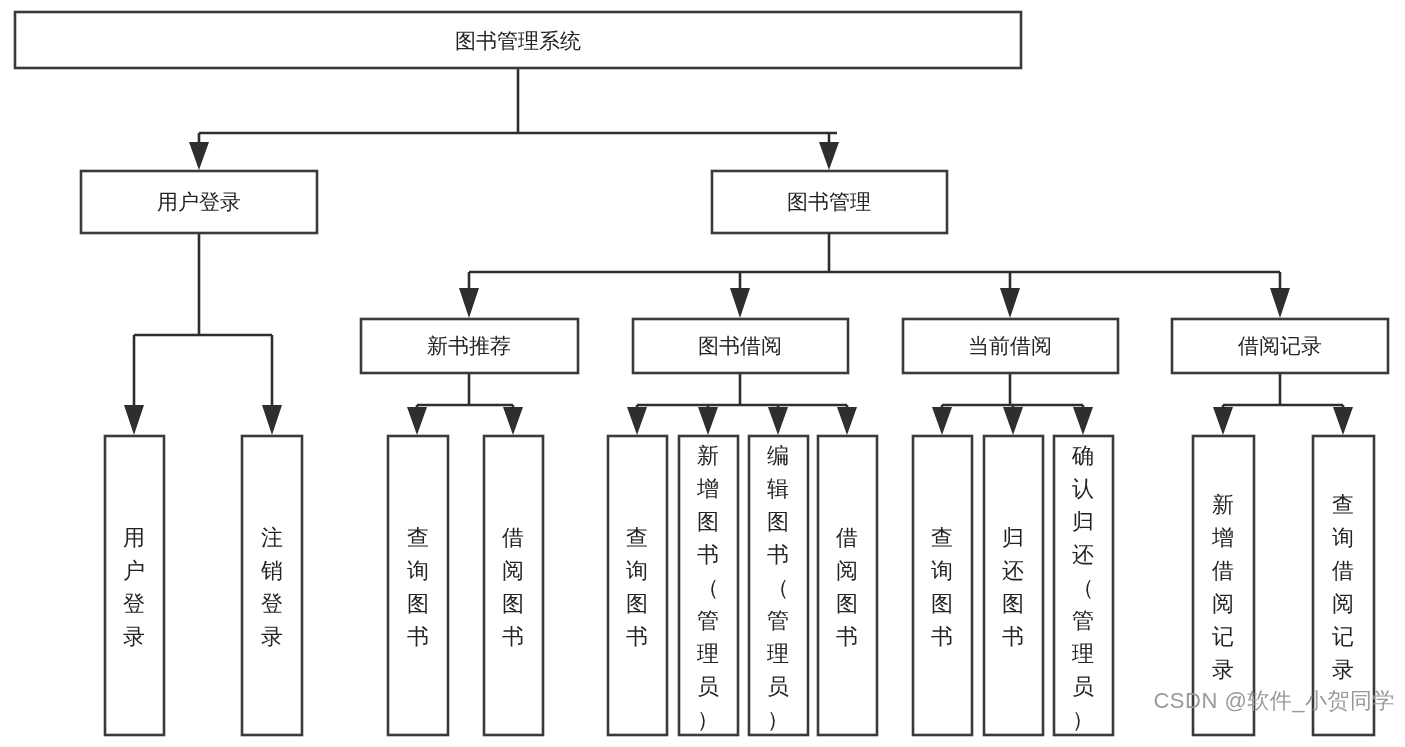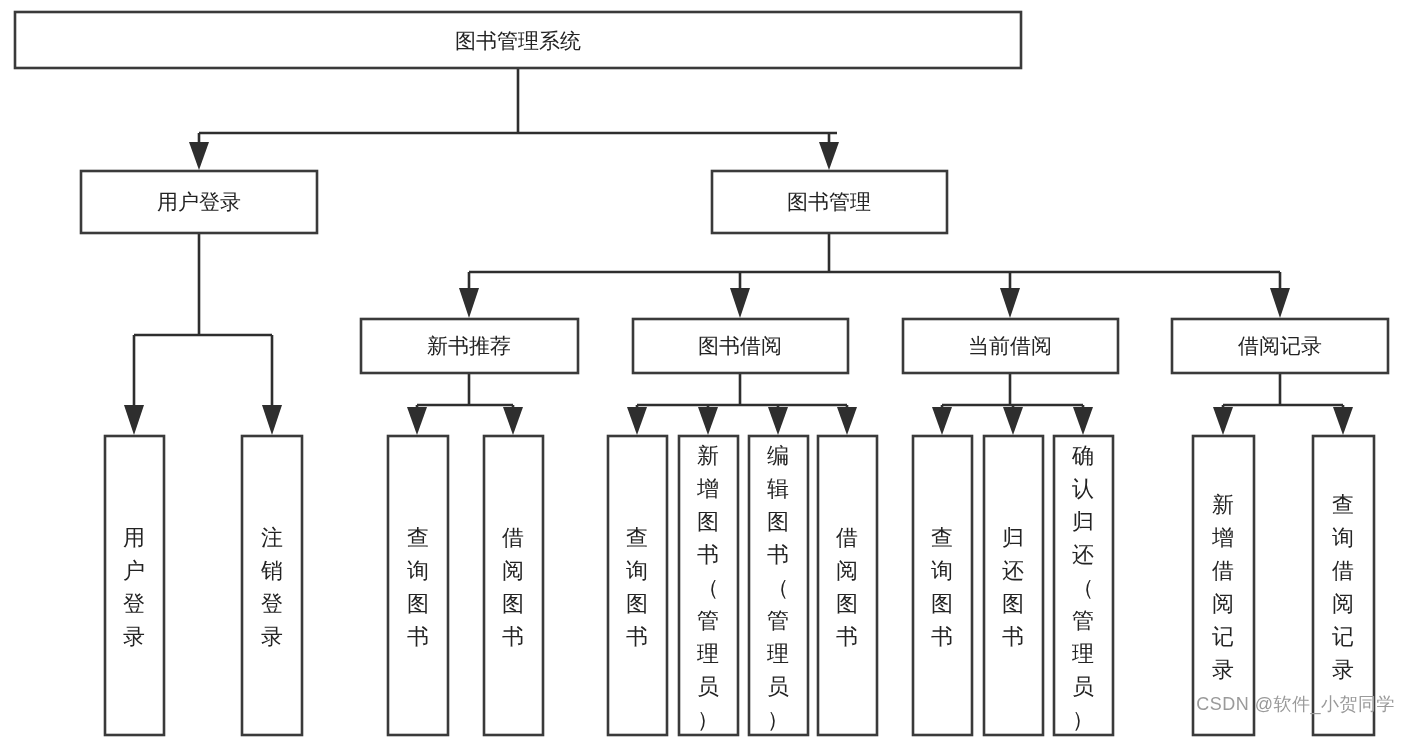--- a/index.html
+++ b/index.html
@@ -53,21 +53,21 @@
     fill: #232323;
     font-family: "Liberation Sans", "DejaVu Sans", sans-serif;
     font-size: 22px;
     text-anchor: middle;
   }
   .watermark {
     position: absolute;
     right: 10px;
     bottom: 4px;
     font-family: "Liberation Sans", "DejaVu Sans", sans-serif;
-    font-size: 18px;
+    font-size: 22px;
     color: #9a9a9a;
     letter-spacing: 0.5px;
     white-space: nowrap;
     pointer-events: none;
   }
 </style>
 </head>
 <body>
 
 <div id="diagram-root">

